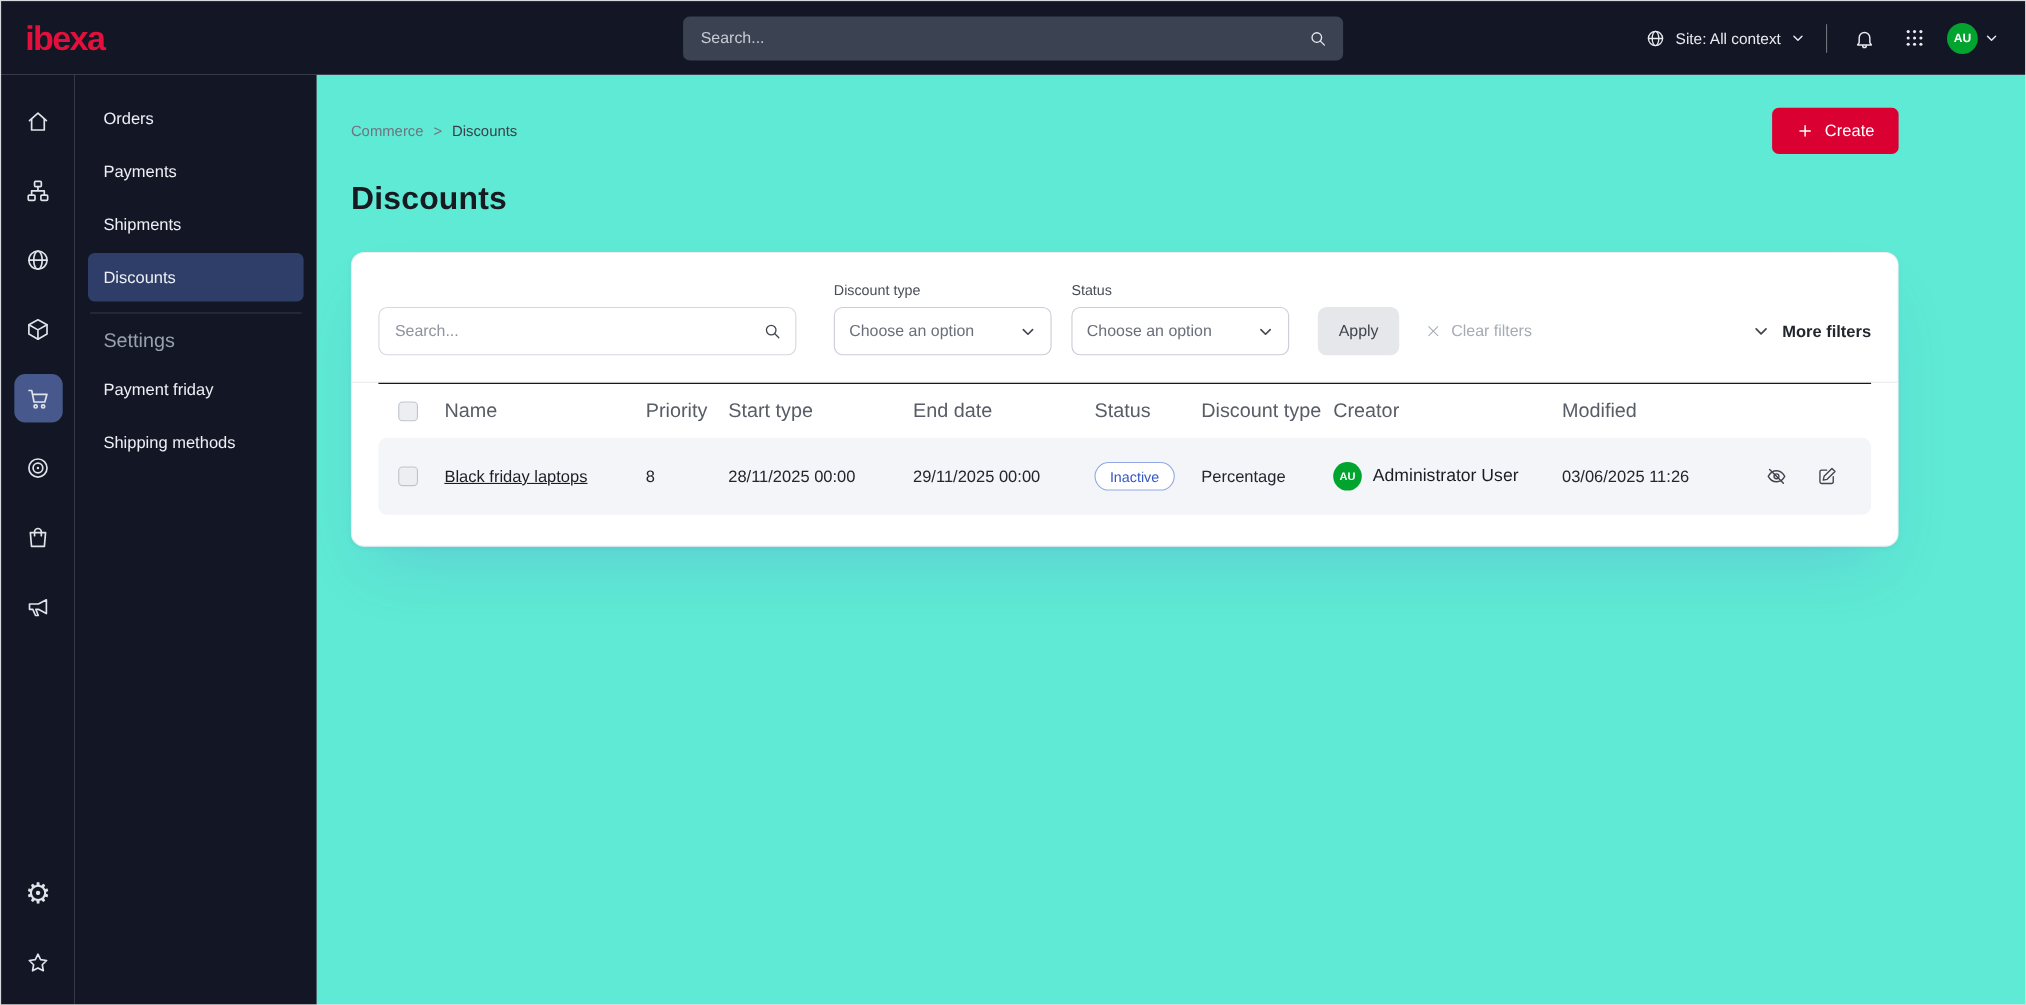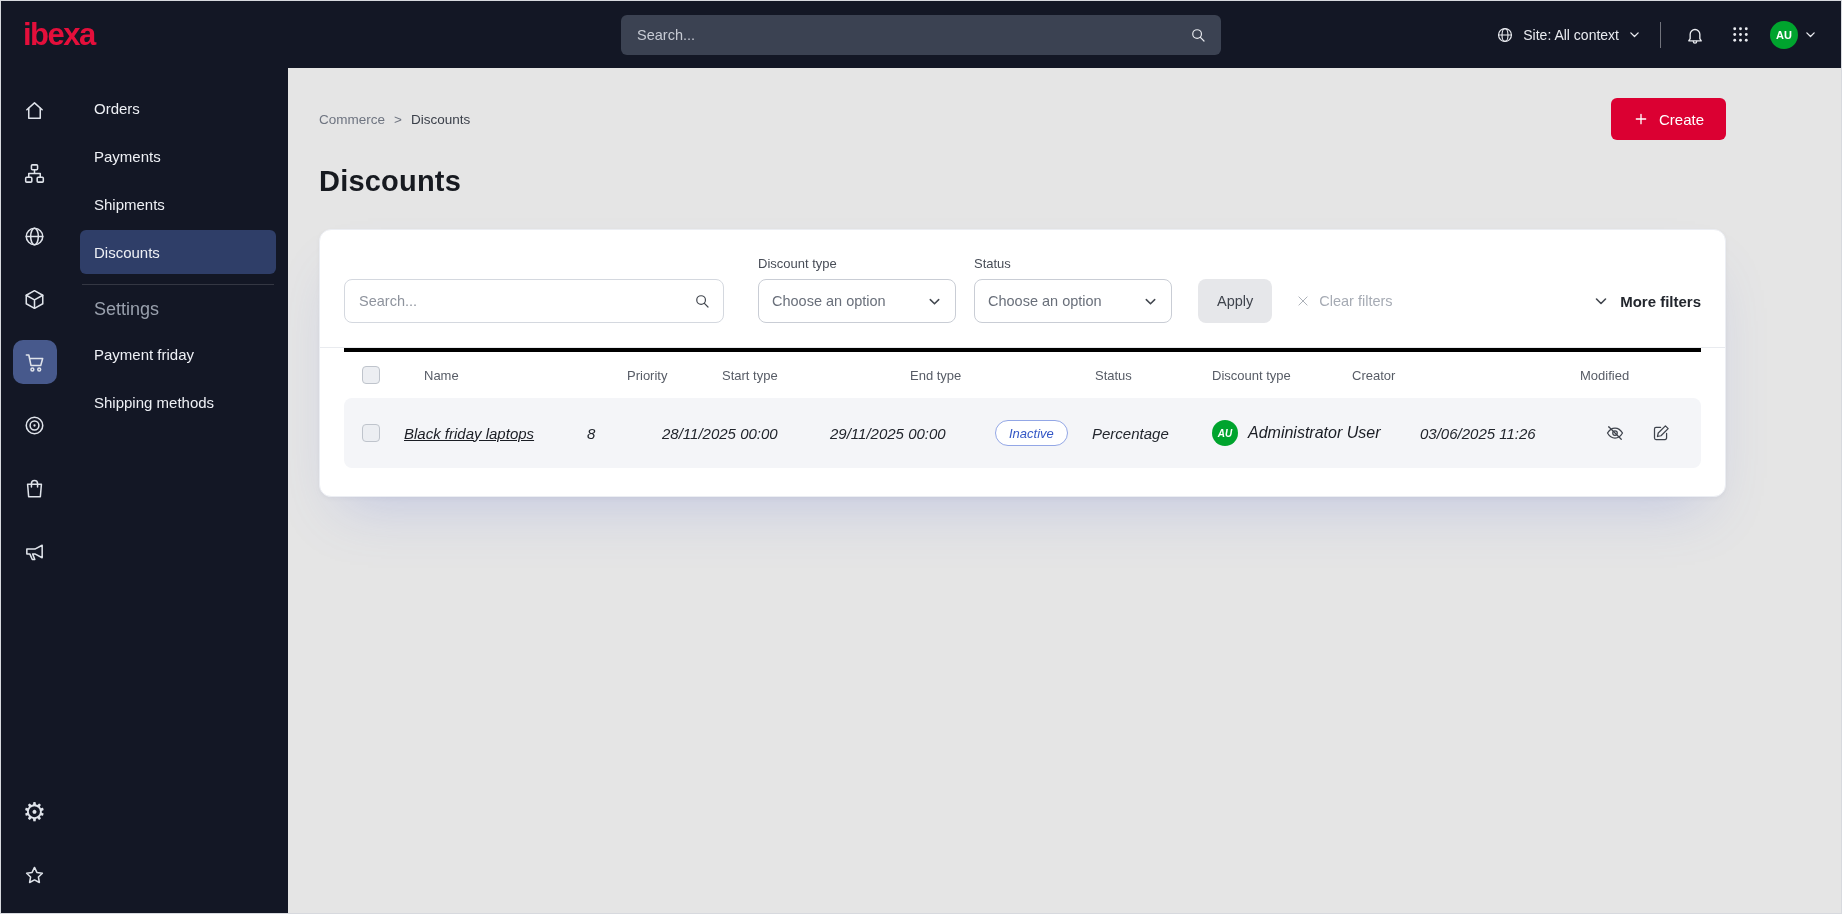--- a/index.html
+++ b/index.html
@@ -32,21 +32,21 @@
   .rail-bottom .rail-btn + .rail-btn { margin-top: 19px; }
   .gear-glyph { font-size: 26px; line-height: 1; color: #dfe3ea; }
 
   .menu { flex: 0 0 220px; background: #131725; padding: 18px 12px 0; }
   .menu-item { height: 44px; margin-bottom: 4px; border-radius: 6px; display: flex; align-items: center; padding: 0 14px; color: #eef0f5; font-size: 15px; cursor: pointer; text-align: right; }
   .menu-item.active { background: #2f3e68; }
   .menu-divider { height: 1px; background: rgba(255,255,255,.14); margin: 10px 2px 14px; }
   .menu-section { font-size: 18px; color: #99a0ad; padding: 0 14px; margin-bottom: 12px; }
 
   
-  .content { flex: 1; background: #e5e5e5; padding: 30px 4px 0 31px; overflow: hidden; }
+  .content { flex: 1; background: #5eead4; padding: 30px 4px 0 31px; overflow: hidden; }
   .content-inner { width: 1407px; }
   .page-head { display: flex; align-items: center; justify-content: space-between; height: 42px; }
   .breadcrumb { font-size: 13.5px; color: #6e7480; display: flex; align-items: center; gap: 9px; }
   .breadcrumb .crumb { cursor: pointer; }
   .breadcrumb .current { color: #3a3f49; }
   .btn-create { height: 42px; padding: 0 22px; border: none; border-radius: 6px; background: #db0032; color: #fff; font-size: 15px; display: flex; align-items: center; gap: 10px; font-family: inherit; cursor: pointer; }
   .page-title { font-size: 29px; font-weight: 700; color: #171a20; margin-top: 25px; letter-spacing: .2px; }
 
   .card { margin: 31px 0 40px; background: #fff; border: 1px solid #eceef3; border-radius: 12px;
           box-shadow: 0 30px 55px -22px rgba(92,112,214,.25), 0 2px 5px rgba(25,30,50,.04); }
@@ -68,22 +68,22 @@
 
   .list-head { display: flex; align-items: center; padding: 34px 24px 24px; }
   .list-title { font-size: 19px; font-weight: 700; color: #171a20; }
   .list-actions { margin-left: auto; display: flex; align-items: center; gap: 30px; }
   .delete-btn { display: flex; align-items: center; gap: 9px; color: #b9bdc6; font-size: 14.5px; cursor: default; }
   .sort-btn { display: flex; align-items: center; gap: 10px; color: #22262d; font-size: 14.5px; cursor: pointer; }
   .sort-btn .chev { color: #42474f; display: flex; }
 
   .table { margin: 0 24px 28px; }
   .thead, .trow { display: grid; grid-template-columns: 42px 183px 75px 168px 165px 97px 120px 208px 174px 1fr; align-items: center; padding-left: 18px; }
-  .thead { height: 50px; border-top: 4px solid #000000; color: #575c66; font-size: 13px; gap: 20px; }
-  .trow { height: 70px; background: #f4f5f8; border-radius: 8px; font-size: 15px; color: #22262d; font-style: italic; }
+  .thead { height: 50px; border-top: 1px solid #000000; color: #575c66; font-size: 18px; }
+  .trow { height: 70px; background: #f4f5f8; border-radius: 8px; font-size: 15px; color: #22262d; }
   .checkbox { width: 18px; height: 18px; border: 1px solid #bfc4cc; border-radius: 4px; background: #eceef2; cursor: pointer; }
   .name-link { color: #1a1d24; text-decoration: underline; cursor: pointer; }
   .badge { display: inline-flex; align-items: center; height: 26px; padding: 0 13px; border: 1px solid #93a7e6; border-radius: 999px; color: #3457c5; font-size: 13px; background: #fff; width: fit-content; }
   .creator { display: flex; align-items: center; gap: 10px; font-size: 16px; color: #1a1d24; }
   .avatar-sm { flex: 0 0 26px; width: 26px; height: 26px; border-radius: 50%; background: #00a42e; color: #fff; font-size: 10px; font-weight: 700; display: flex; align-items: center; justify-content: center; }
   .row-actions { display: flex; justify-content: flex-end; align-items: center; gap: 26px; padding-right: 30px; color: #3e434c; }
   .act-btn { display: flex; cursor: pointer; color: #3e434c; }
 
   .ic { fill: none; stroke: currentColor; stroke-width: 1.6; stroke-linecap: round; stroke-linejoin: round; }
   .icf { fill: currentColor; stroke: none; }
@@ -357,21 +357,21 @@
 
 
           <div class="table">
             <div class="thead">
               <div>
                   <div class="checkbox"></div>
                 </div>
               <div>Name</div>
               <div>Priority</div>
               <div>Start type</div>
-              <div>End type</div>
+              <div>End date</div>
               <div>Status</div>
               <div>Discount type</div>
               <div>Creator</div>
               <div>Modified</div>
               <div></div>
             </div>
 
             <div class="trow">
               <div>
                   <div class="checkbox"></div>

